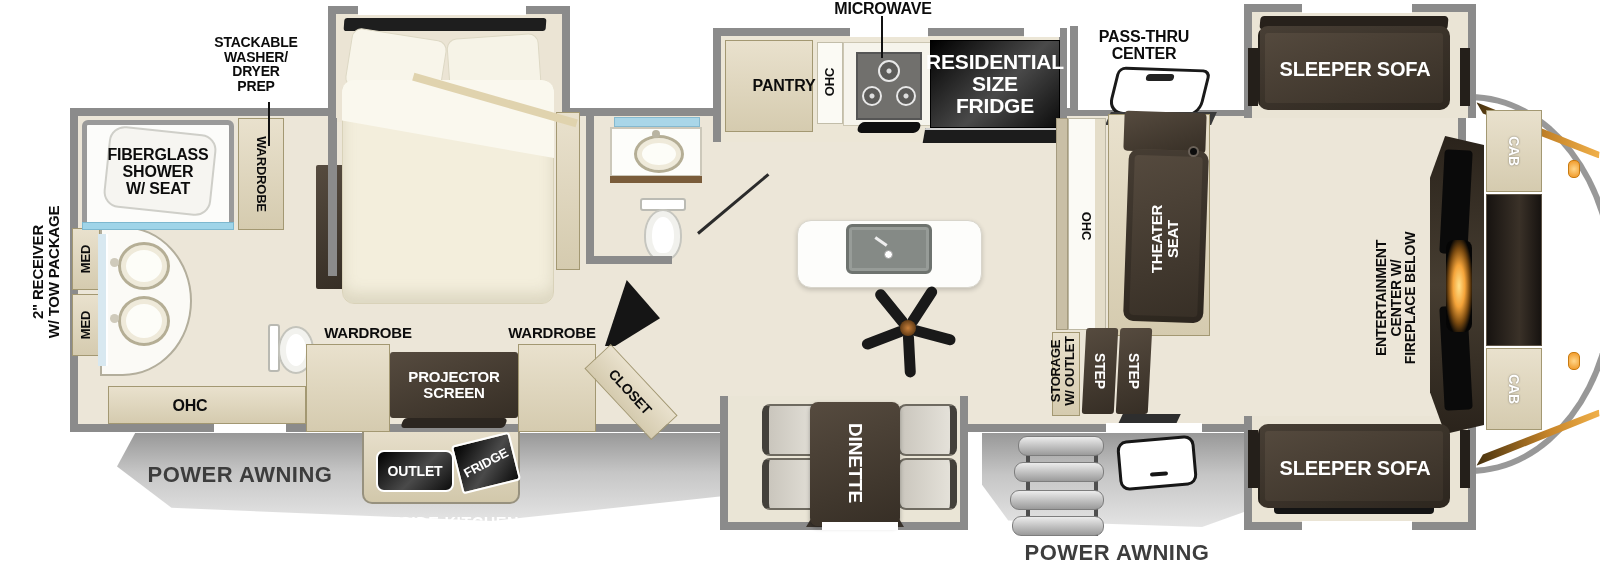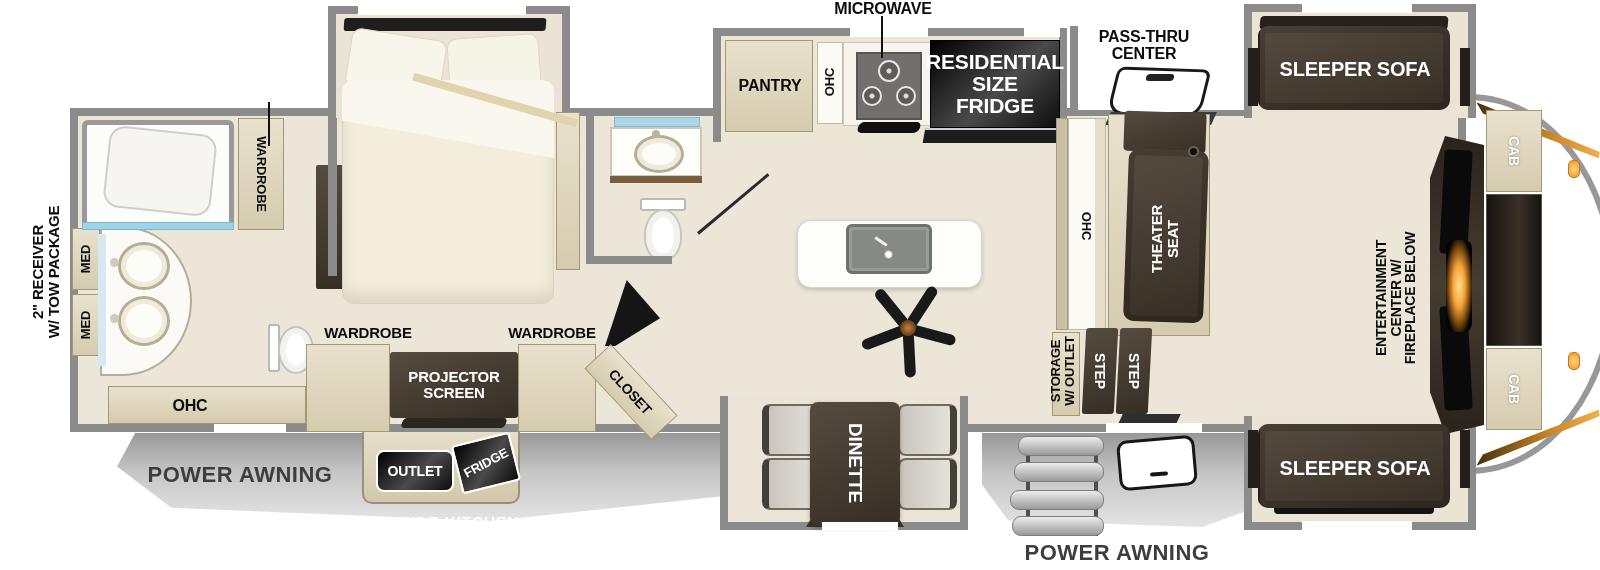--- a/index.html
+++ b/index.html
@@ -190,21 +190,21 @@
   <div class="abs" style="left:1438px;top:430px;width:10px;height:58px;background:#241f1a;z-index:12;"></div>
 
   <div class="chair chair-l" style="left:740px;top:404px;"></div>
   <div class="chair chair-l" style="left:740px;top:458px;"></div>
   <div class="chair chair-r" style="left:876px;top:404px;"></div>
   <div class="chair chair-r" style="left:876px;top:458px;"></div>
   <div class="abs dkf" style="left:788px;top:402px;width:90px;height:124px;border-radius:8px;box-shadow:0 2px 4px rgba(0,0,0,.3);z-index:13;"></div>
   <div class="abs" style="left:784px;top:514px;width:98px;height:13px;background:#3a332c;clip-path:polygon(8% 0,92% 0,100% 100%,0 100%);z-index:12;"></div>
 
   <div class="lbl" style="left:861px;top:9px;font-size:16px;">MICROWAVE</div>
-  <div class="lbl" style="left:748px;top:86px;font-size:16px;">PANTRY</div>
+  <div class="lbl" style="left:748px;top:86px;font-size:16px;padding-left:28px;">PANTRY</div>
   <div class="lbl r-90" style="left:808px;top:82px;font-size:13px;">OHC</div>
   <div class="lbl w" style="left:973px;top:84px;font-size:21px;">RESIDENTIAL
 SIZE
 FRIDGE</div>
   <div class="lbl" style="left:1122px;top:46px;font-size:16px;">PASS-THRU
 CENTER</div>
   <div class="lbl w" style="left:1333px;top:69px;font-size:20px;">SLEEPER SOFA</div>
   <div class="lbl w" style="left:1333px;top:468px;font-size:20px;">SLEEPER SOFA</div>
   <div class="lbl w r-90" style="left:1143px;top:239px;font-size:15px;">THEATER
 SEAT</div>
@@ -212,20 +212,27 @@
   <div class="lbl r-90" style="left:1041px;top:371px;font-size:13px;">STORAGE
 W/ OUTLET</div>
   <div class="lbl w r90" style="left:1078px;top:371px;font-size:14px;">STEP</div>
   <div class="lbl w r90" style="left:1112px;top:371px;font-size:14px;">STEP</div>
   <div class="lbl w r90" style="left:833px;top:463px;font-size:19px;">DINETTE</div>
   <div class="lbl r-90" style="left:1374px;top:298px;font-size:14px;">ENTERTAINMENT
 CENTER W/
 FIREPLACE BELOW</div>
   <div class="lbl w r90" style="left:1492px;top:151px;font-size:14px;text-shadow:0 0 2px rgba(0,0,0,.5);">CAB</div>
   <div class="lbl w r90" style="left:1492px;top:389px;font-size:14px;text-shadow:0 0 2px rgba(0,0,0,.5);">CAB</div>
+  <div class="lbl" style="left:234px;top:64px;font-size:14px;">STACKABLE
+WASHER/
+DRYER
+PREP</div>
+  <div class="lbl" style="left:136px;top:172px;font-size:16px;">FIBERGLASS
+SHOWER
+W/ SEAT</div>
   <div class="lbl r90" style="left:239px;top:174px;font-size:13px;">WARDROBE</div>
   <div class="lbl r-90" style="left:64px;top:259px;font-size:13px;">MED</div>
   <div class="lbl r-90" style="left:64px;top:325px;font-size:13px;">MED</div>
   <div class="lbl" style="left:168px;top:406px;font-size:16px;">OHC</div>
   <div class="lbl r-90" style="left:24px;top:272px;font-size:15px;">2" RECEIVER
 W/ TOW PACKAGE</div>
   <div class="lbl" style="left:346px;top:333px;font-size:15px;">WARDROBE</div>
   <div class="lbl w" style="left:432px;top:385px;font-size:15px;">PROJECTOR
 SCREEN</div>
   <div class="lbl" style="left:530px;top:333px;font-size:15px;">WARDROBE</div>

